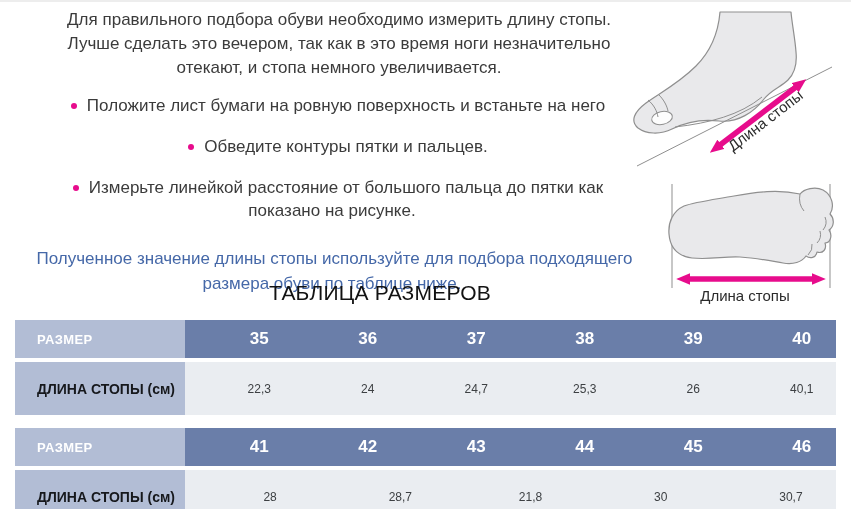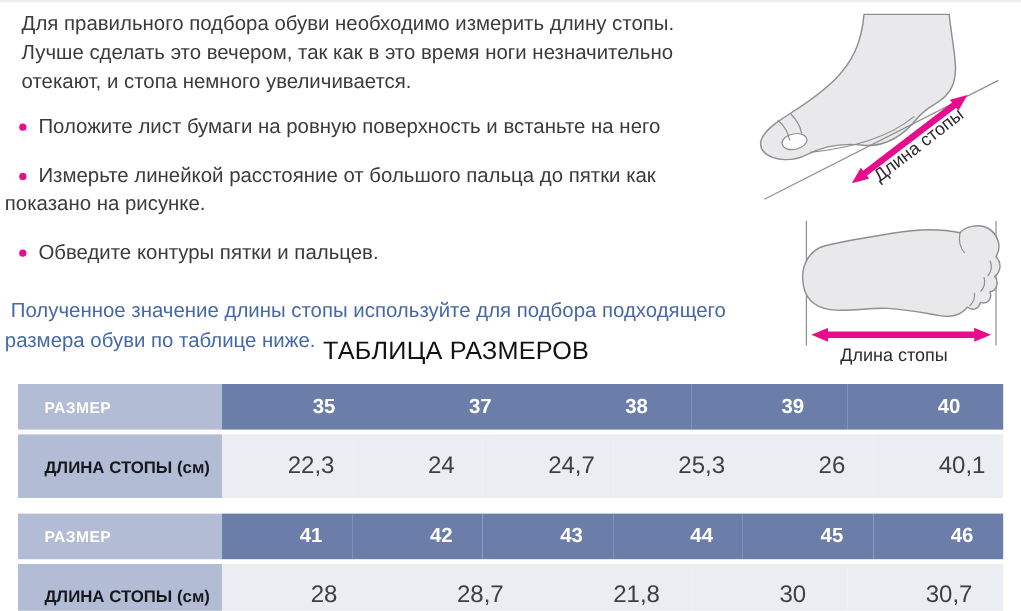--- a/index.html
+++ b/index.html
@@ -3,21 +3,21 @@
 <meta charset="utf-8">
 <style>
   html,body{margin:0;padding:0;}
   body{
     width:851px;height:509px;position:relative;overflow:hidden;background:#ffffff;
     font-family:"Liberation Sans", sans-serif;
     --pink:#e70c8c; --note-blue:#4568a8; --header-blue:#6a7ea9;
     --label-blue:#b2bdd5; --cell-gray:#eaedf1;
   }
   .top-strip{position:absolute;top:0;left:0;width:851px;height:2px;background:#ededed;}
-  .text-col{position:absolute;left:4px;top:8px;width:656px;color:#3b3b3b;font-size:17px;line-height:24px;}
+  .text-col{position:absolute;left:4px;top:8px;width:656px;color:#3b3b3b;font-size:17px;line-height:24px;text-align:center;}
   .intro{margin:0 0 0 14px;white-space:pre-line;}
   .bullets{margin-top:14px;}
   .bullet{text-indent:12px;line-height:23px;margin-bottom:18px;}
   .dot{display:inline-block;width:6px;height:6px;border-radius:50%;background:var(--pink);vertical-align:2px;margin-right:10px;}
   .btext{white-space:pre-line;}
   .note{margin:24px 0 0 0;color:var(--note-blue);text-indent:5px;white-space:pre-line;line-height:25px;}
   .title{position:absolute;top:281px;left:0;width:760px;margin:0;text-align:center;
     font-size:21px;font-weight:normal;color:#121212;letter-spacing:.2px;}
   .fig{position:absolute;}
   .fig-foot{fill:#e9e9eb;stroke:#8f8f8f;stroke-width:1.2;stroke-linejoin:round;}
@@ -29,36 +29,36 @@
   .tables{position:absolute;left:15px;top:320px;width:821px;}
   .stable{margin-bottom:13px;}
   .trow{display:flex;margin-bottom:4px;}
   .trow.header{height:38px;}
   .trow.data{height:53px;}
   .tlabel{width:170px;flex:0 0 170px;display:flex;align-items:center;padding-left:22px;box-sizing:border-box;background:var(--label-blue);}
   .header .tlabel{color:#ffffff;font-weight:bold;font-size:13px;letter-spacing:.4px;}
   .data .tlabel{color:#16181c;font-weight:bold;font-size:14px;}
   .tcell{flex:1;display:flex;align-items:center;justify-content:center;padding-left:40px;}
   .header .tcell{background:var(--header-blue);color:#ffffff;font-weight:bold;font-size:17px;}
-  .data .tcell{background:var(--cell-gray);color:#3d4043;font-size:20px;text-align:right;}
+  .data .tcell{background:var(--cell-gray);color:#3d4043;font-size:12px;text-align:right;}
 </style>
 </head>
 <body style="--pink: #e70c8c; --note-blue: #4568a8; --header-blue: #6a7ea9; --label-blue: #b2bdd5; --cell-gray: #eaedf1;">
 
 <div class="top-strip"></div>
 
 <div class="text-col">
   <p class="intro">Для правильного подбора обуви необходимо измерить длину стопы.
 Лучше сделать это вечером, так как в это время ноги незначительно
 отекают, и стопа немного увеличивается.</p>
   <div class="bullets" id="bullets">
       <div class="bullet"><span class="dot"></span><span class="btext">Положите лист бумаги на ровную поверхность и встаньте на него</span></div>
+      <div class="bullet"><span class="dot"></span><span class="btext">Обведите контуры пятки и пальцев.</span></div>
       <div class="bullet"><span class="dot"></span><span class="btext">Измерьте линейкой расстояние от большого пальца до пятки как
 показано на рисунке.</span></div>
-      <div class="bullet"><span class="dot"></span><span class="btext">Обведите контуры пятки и пальцев.</span></div>
     </div>
   <p class="note">Полученное значение длины стопы используйте для подбора подходящего
 размера обуви по таблице ниже.</p>
 </div>
 
 <h2 class="title">ТАБЛИЦА РАЗМЕРОВ</h2>
 
 <svg class="fig" style="left:625px;top:0;" width="226" height="172" viewBox="0 0 226 172">
   <defs>
     <marker id="ah1" markerUnits="userSpaceOnUse" markerWidth="14" markerHeight="12" viewBox="0 0 12 10" refX="1" refY="5" orient="auto-start-reverse">
@@ -96,20 +96,21 @@
   <path class="fig-line" d="M 160,14 Q 158,24 164,31"></path>
   <line class="arrow" x1="49" y1="99" x2="173" y2="99" marker-start="url(#ah2)" marker-end="url(#ah2)"></line>
   <text class="fig-label" x="105" y="121" text-anchor="middle">Длина стопы</text>
 </svg>
 
 <div class="tables" id="tables">
     <div class="stable">
       <div class="trow header">
         <div class="tlabel">РАЗМЕР</div>
         <div class="tcell">35</div>
+        <div class="tcell">36</div>
         <div class="tcell">37</div>
         <div class="tcell">38</div>
         <div class="tcell">39</div>
         <div class="tcell">40</div>
       </div>
       <div class="trow data">
         <div class="tlabel">ДЛИНА СТОПЫ (см)</div>
         <div class="tcell">22,3</div>
         <div class="tcell">24</div>
         <div class="tcell">24,7</div>

